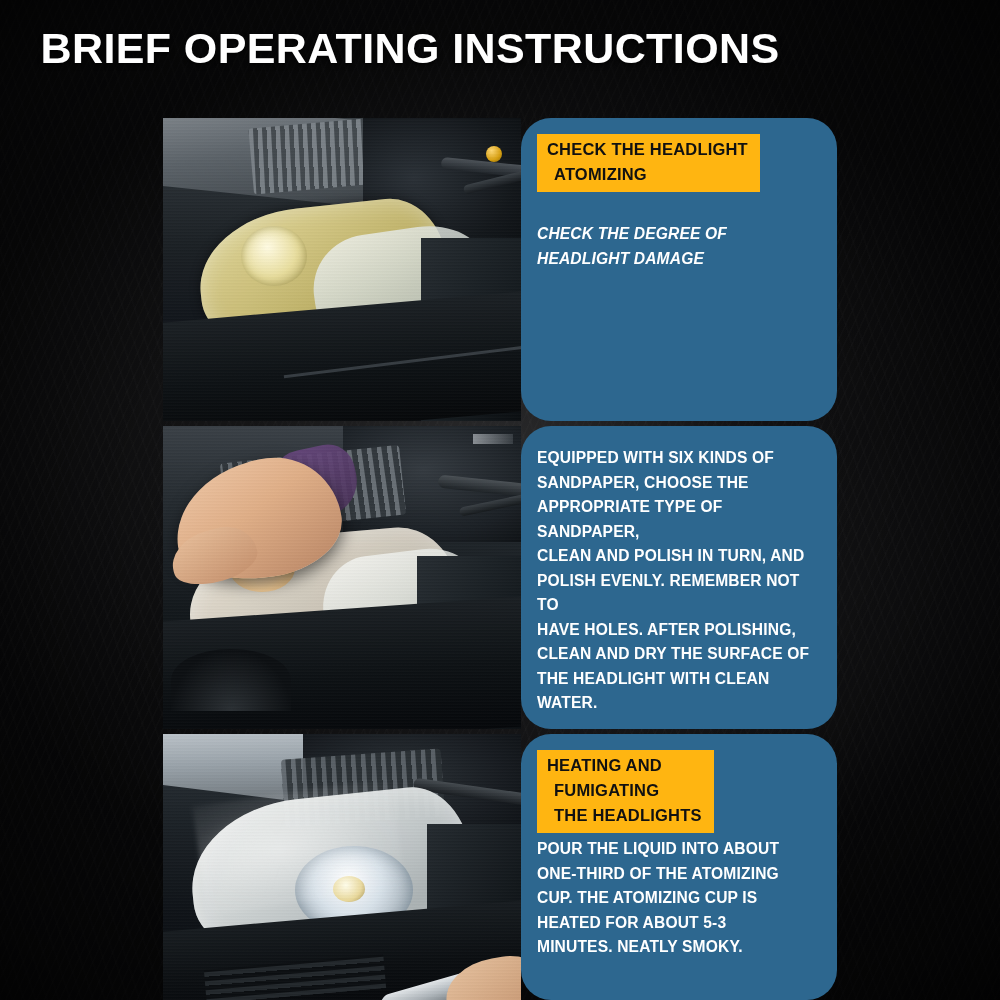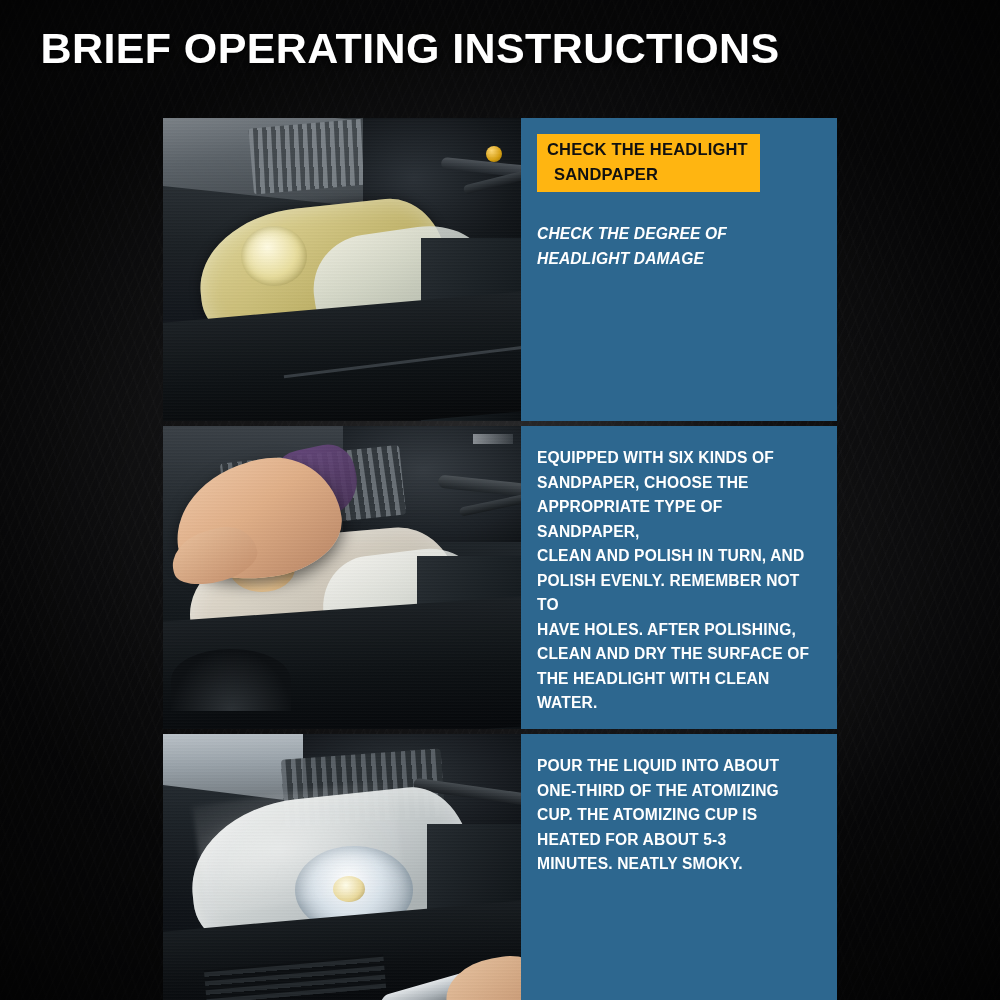--- a/index.html
+++ b/index.html
@@ -76,20 +76,21 @@
     flex: none;
   }
 
   .panel {
     position: relative;
     width: 316px;
     height: 100%;
     background: #2d678f;
     flex: none;
     overflow: hidden;
+    border-radius: 30px;
   }
   .panel-inner {
     position: relative;
     padding: 16px 16px 10px 16px;
     height: 100%;
   }
 
   .heading {
     display: inline-block;
     background: #ffb511;
@@ -375,21 +376,21 @@
       <div class="p1-side"></div>
       <div class="p1-bumper"></div>
       <div class="p1-bumper-line"></div>
       <div class="photo-grain"></div>
     </div>
 
     <div class="panel">
       <div class="panel-inner">
         <div class="heading">
           <div>CHECK THE HEADLIGHT</div>
-          <div>SANDPAPER</div>
+          <div>ATOMIZING</div>
         </div>
         <div class="body-text gap-lg">CHECK THE DEGREE OF
 HEADLIGHT DAMAGE</div>
       </div>
     </div>
   </div>
 
   <div class="step step-2">
 
     <div class="photo">
@@ -441,20 +442,25 @@
       <div class="p3-side"></div>
       <div class="p3-body"></div>
       <div class="p3-grille-lower"></div>
       <div class="p3-tube"></div>
       <div class="p3-hand"></div>
       <div class="photo-grain"></div>
     </div>
 
     <div class="panel">
       <div class="panel-inner">
+        <div class="heading">
+          <div>HEATING AND</div>
+          <div>FUMIGATING</div>
+          <div>THE HEADLIGHTS</div>
+        </div>
         <div class="body-text gap-sm">POUR THE LIQUID INTO ABOUT
 ONE-THIRD OF THE ATOMIZING
 CUP. THE ATOMIZING CUP IS
 HEATED FOR ABOUT 5-3
 MINUTES. NEATLY SMOKY.</div>
       </div>
     </div>
   </div>
 
 </div>

